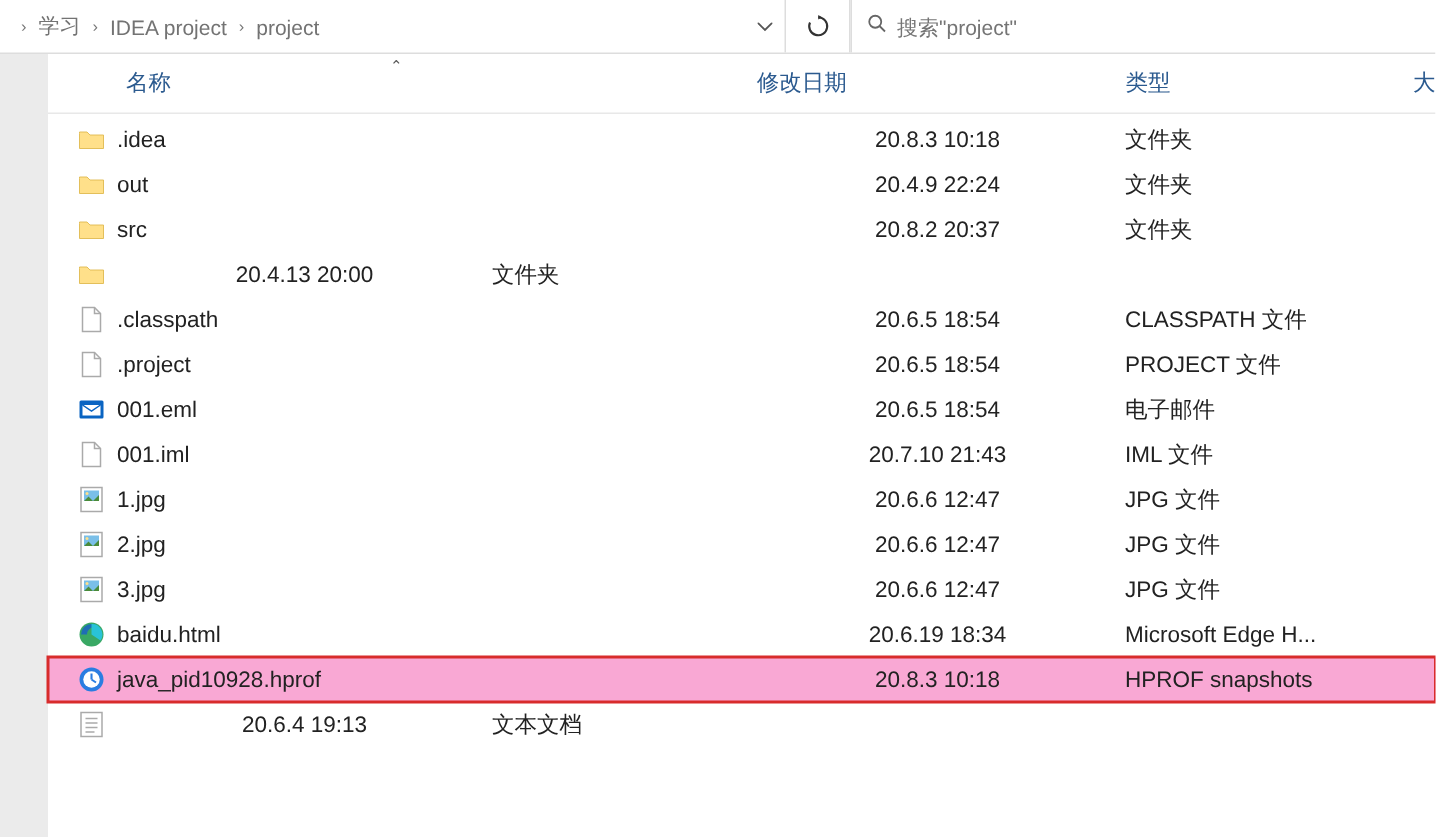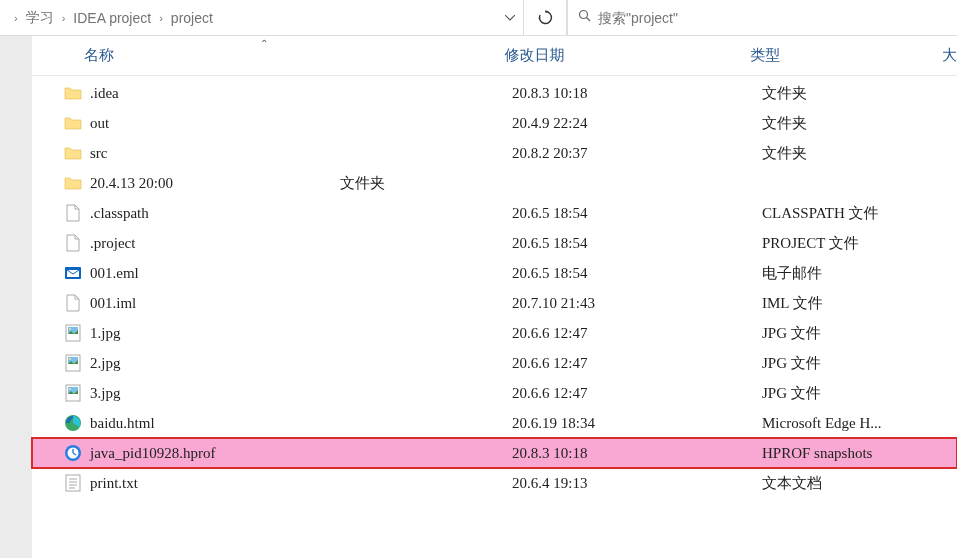--- a/index.html
+++ b/index.html
@@ -102,41 +102,40 @@
       font-size: 10px;
       color: #555;
     }
     .file-list {
       padding-top: 2px;
     }
     .file-row {
       height: 30px;
       display: flex;
       align-items: center;
-      padding-left: 32px;
+      padding-left: 20px;
       font-size: 15px;
-      font-family: Liberation Serif, serif;
     }
     .file-row.selected {
       background: #f9a8d4;
     }
     .file-row.highlighted {
       outline: 2px solid #d82c2c;
       outline-offset: -1px;
     }
     .file-icon {
       width: 18px;
       height: 18px;
       margin-right: 8px;
       display: inline-flex;
       align-items: center;
       justify-content: center;
     }
     .file-name { flex: 0 0 422px; color: #222; }
-    .file-date { flex: 0 0 250px; color: #222; }
+    .file-date { flex: 0 0 250px; color: #222; text-align: center; }
     .file-type { flex: 1; color: #222; }
     .selected .file-name, .selected .file-date, .selected .file-type { color: #222; }
   </style>
 </head>
 <body>
 
 <div class="toolbar">
   <div class="breadcrumb">
     <span class="breadcrumb-sep">›</span>
     <span class="breadcrumb-item">学习</span>
@@ -332,18 +331,17 @@
       <div class="file-row">
         <span class="file-icon">
           <svg width="16" height="18">
             <rect x="1" y="1" width="14" height="16" fill="#fff" stroke="#aaa"></rect>
             <line x1="4" y1="5" x2="12" y2="5" stroke="#aaa"></line>
             <line x1="4" y1="8" x2="12" y2="8" stroke="#aaa"></line>
             <line x1="4" y1="11" x2="12" y2="11" stroke="#aaa"></line>
             <line x1="4" y1="14" x2="10" y2="14" stroke="#aaa"></line>
           </svg>
         </span>
-        <span class="file-name">print.txt</span>
         <span class="file-date">20.6.4 19:13</span>
         <span class="file-type">文本文档</span>
       </div>
     </div>
 </div>
 
 </body></html>

